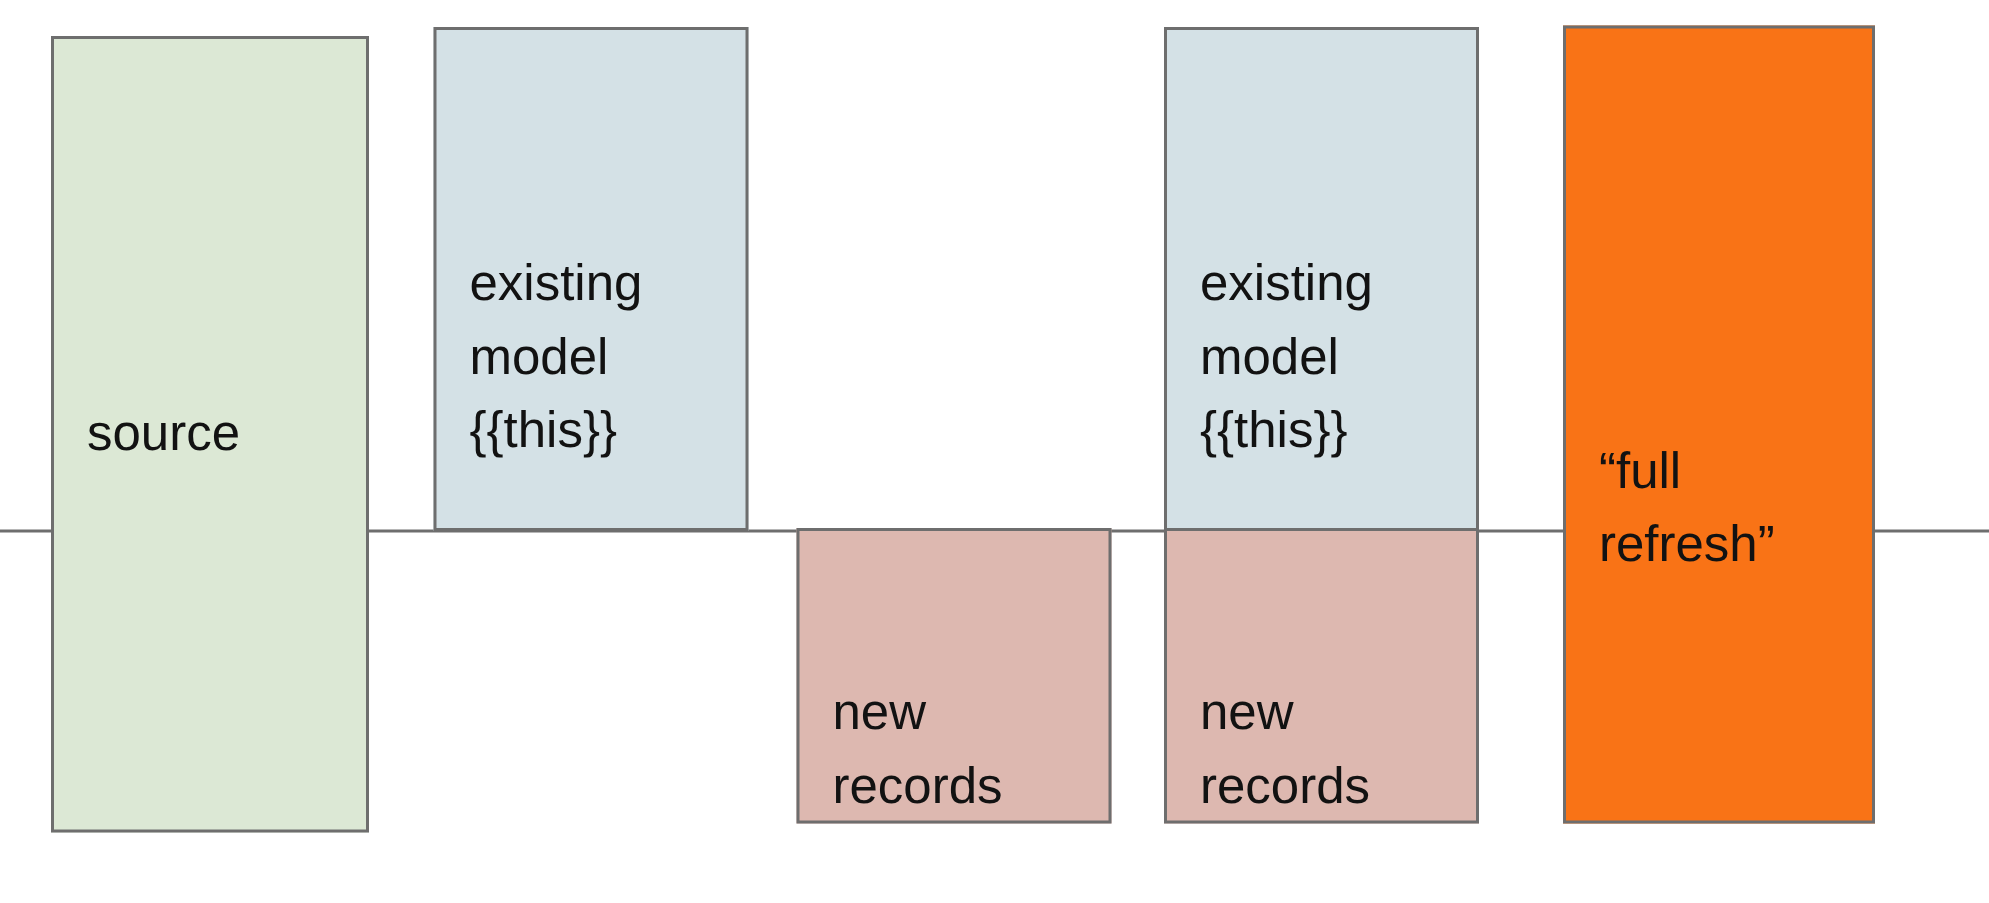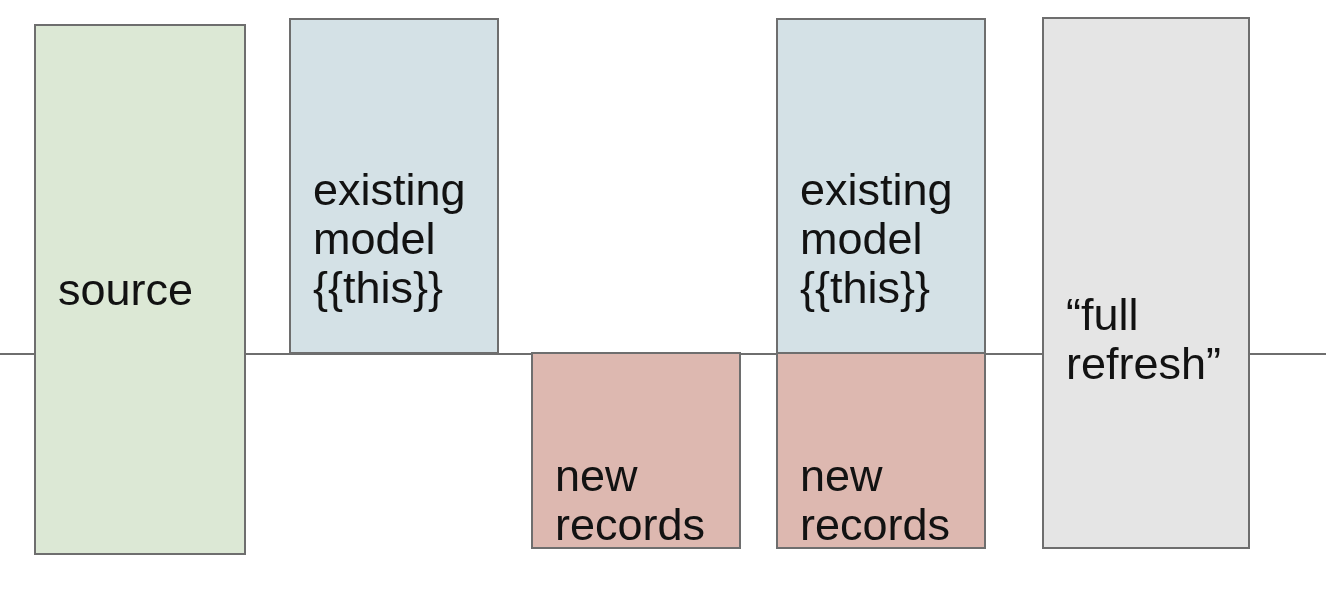--- a/index.html
+++ b/index.html
@@ -24,21 +24,21 @@
     width: 1326px;
     height: 2px;
     background: #6e6e6e;
     top: 353px;
   }
   .box {
     position: absolute;
     box-sizing: border-box;
     border: 2px solid #6e6e6e;
     color: #121212;
-    font-size: 45px;
+    font-size: 34px;
     line-height: 49px;
     letter-spacing: 0px;
     padding-left: 22px;
     padding-right: 2px;
     white-space: pre-line;
     z-index: 2;
   }
   .box .label {
     display: block;
     white-space: pre-line;
@@ -64,21 +64,21 @@
     background: #d4e1e6;
     padding-top: 96px;
   }
   #box-new-records-2 {
     left: 776px; top: 352px; width: 210px;  height: 197px;
     background: #ddb8b0;
     padding-top: 48px;
   }
   #box-full-refresh {
     left: 1042px; top: 17px; width: 208px;  height: 532px;
-    background: #e5e5e5;
+    background: #f97316;
     padding-top: 222px;
   }
 </style>
 </head>
 <body>
 
 <div id="canvas">
 
   <div class="divider"></div>
 

